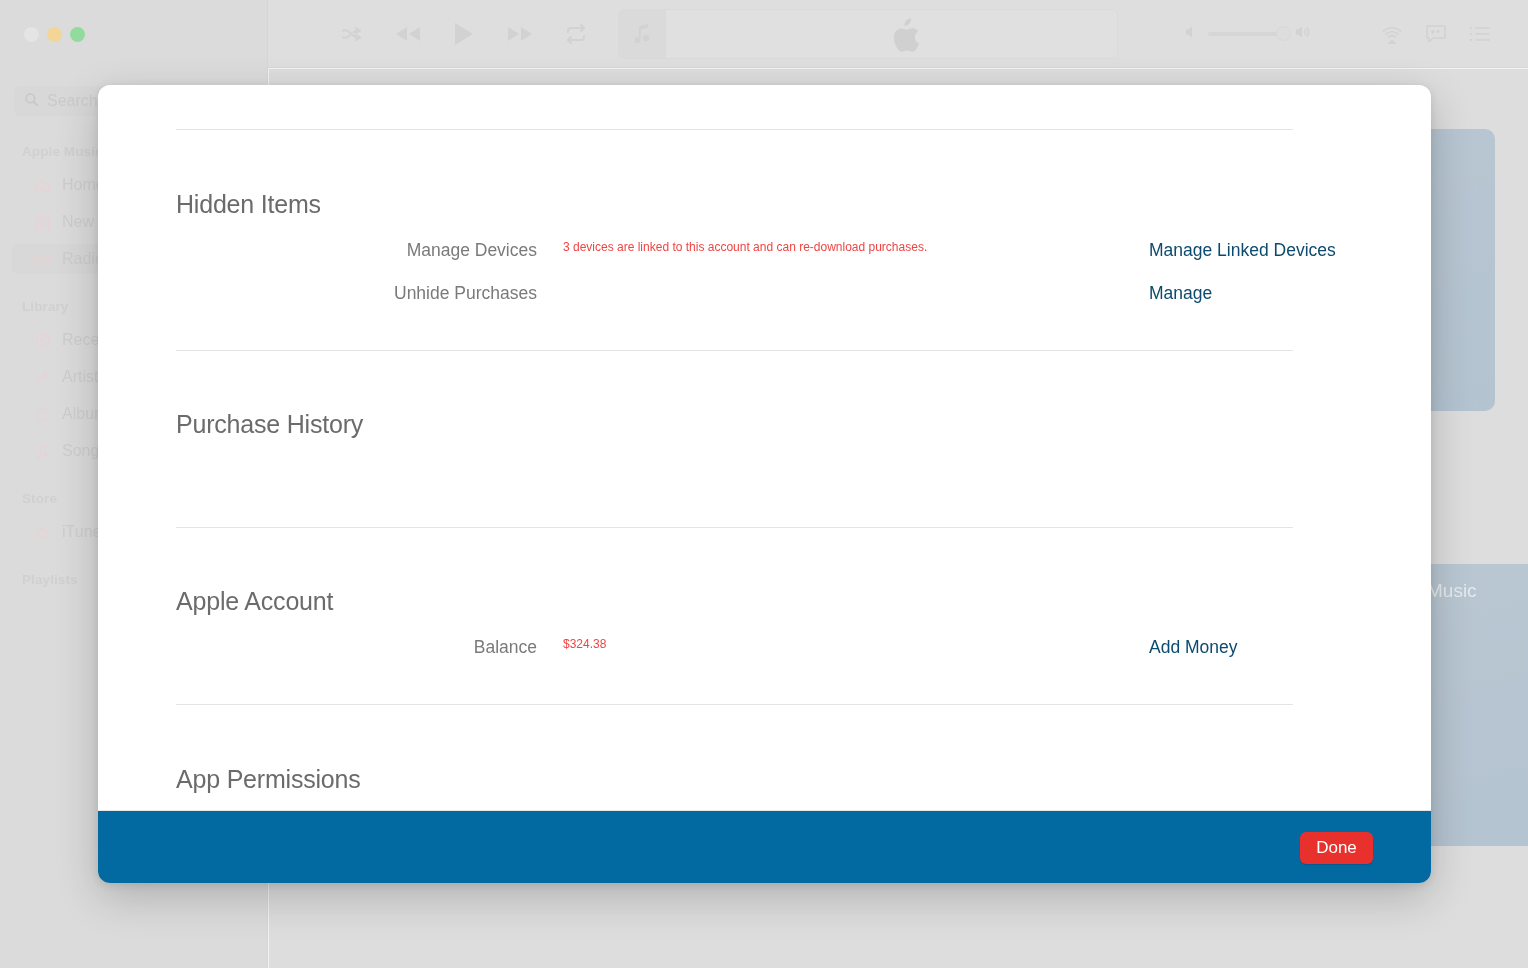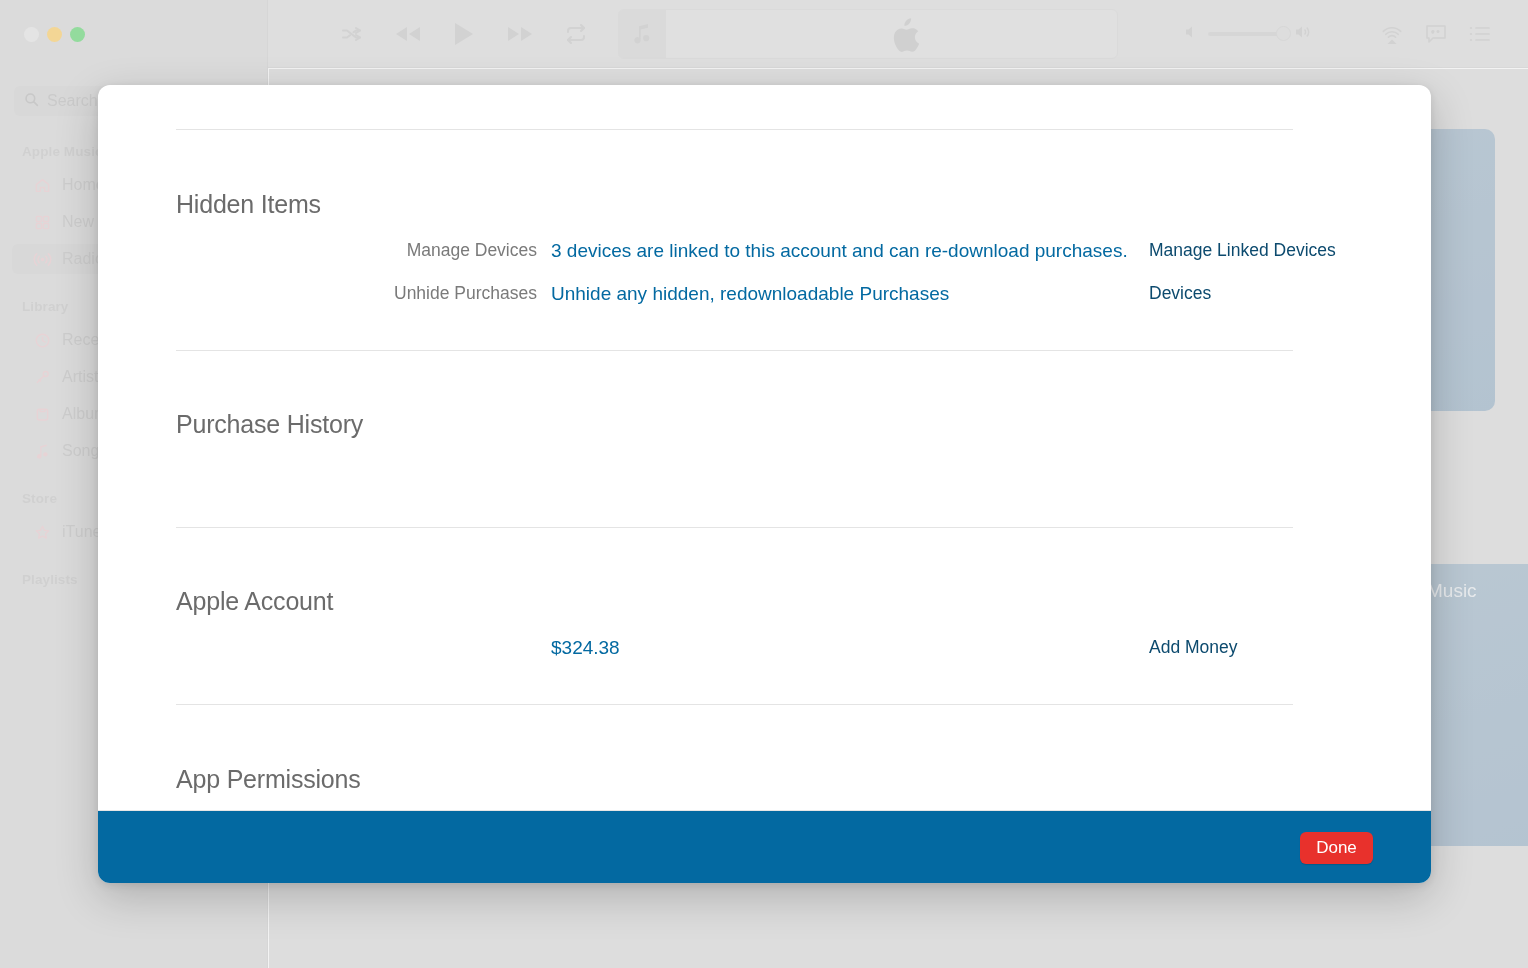--- a/index.html
+++ b/index.html
@@ -305,23 +305,23 @@
   .row-label {
     position: absolute;
     left: 0;
     width: 399px;
     text-align: right;
     font-size: 17.5px;
     color: #7a7a7a;
   }
   .row-value {
     position: absolute;
-    left: 413px;
-    font-size: 19px;
-    color: #0369a1;
+    left: 425px;
+    font-size: 12px;
+    color: #ef4444;
   }
   .row-action {
     position: absolute;
     left: 1011px;
     font-size: 17.5px;
     color: #0c4a6e;
   }
 
   .sheet-footer {
     position: absolute;
@@ -614,34 +614,34 @@
       <div class="section-title" style="top:105px">Hidden Items</div>
 
       <div class="row" style="top:155px">
         <span class="row-label">Manage Devices</span>
         <span class="row-value">3 devices are linked to this account and can re-download purchases.</span>
         <span class="row-action">Manage Linked Devices</span>
       </div>
 
       <div class="row" style="top:198px">
         <span class="row-label">Unhide Purchases</span>
-        <span class="row-value">Unhide any hidden, redownloadable Purchases</span>
-        <span class="row-action">Devices</span>
+        <span class="row-action">Manage</span>
       </div>
 
       <div class="hr" style="top:265px"></div>
 
       <div class="section-title" style="top:325px">Purchase History</div>
 
 
       <div class="hr" style="top:442px"></div>
 
       <div class="section-title" style="top:502px">Apple Account</div>
 
       <div class="row" style="top:552px">
+        <span class="row-label">Balance</span>
         <span class="row-value">$324.38</span>
         <span class="row-action">Add Money</span>
       </div>
 
       <div class="hr" style="top:619px"></div>
 
       <div class="section-title" style="top:680px">App Permissions</div>
     </div>
 
     <div class="sheet-footer">

